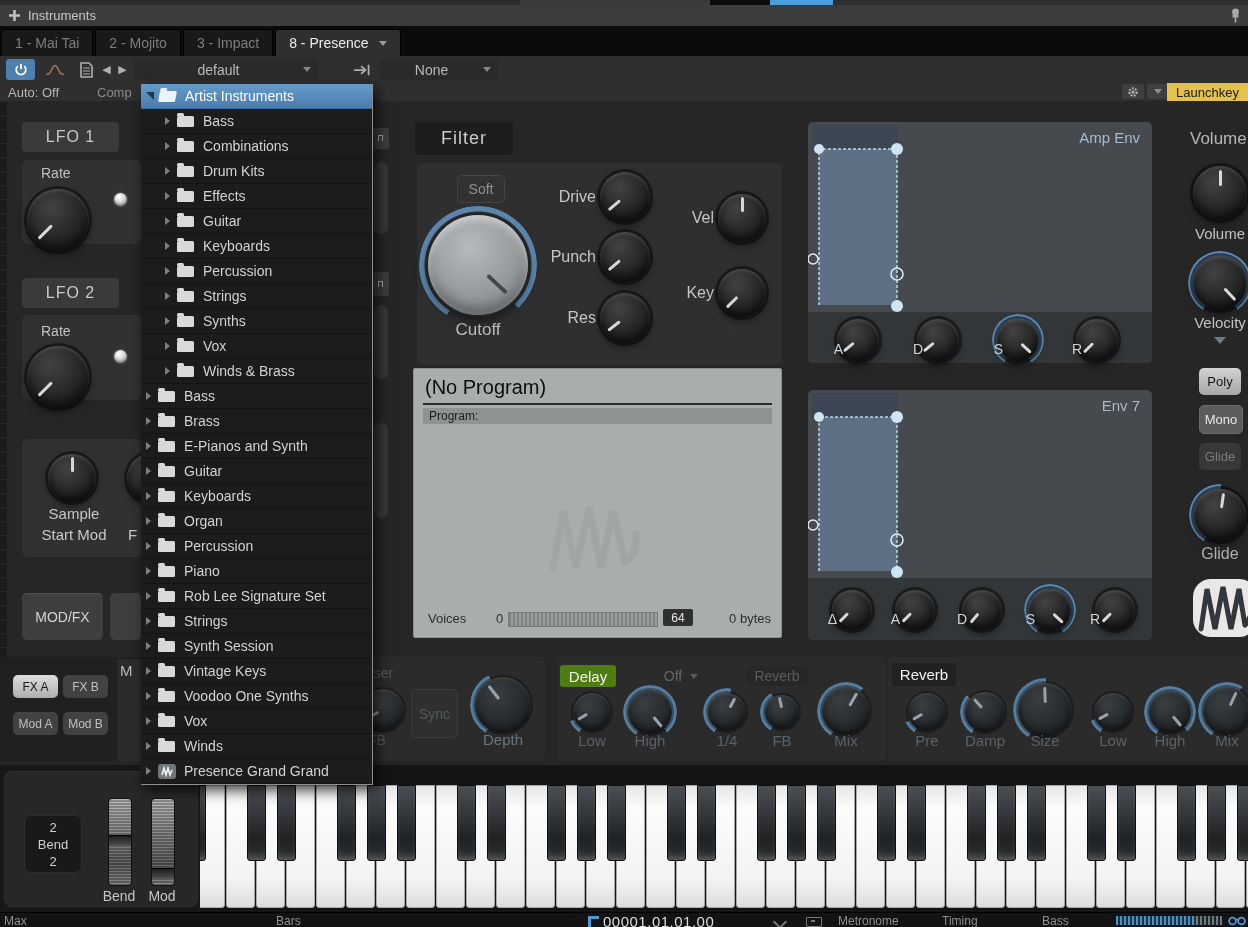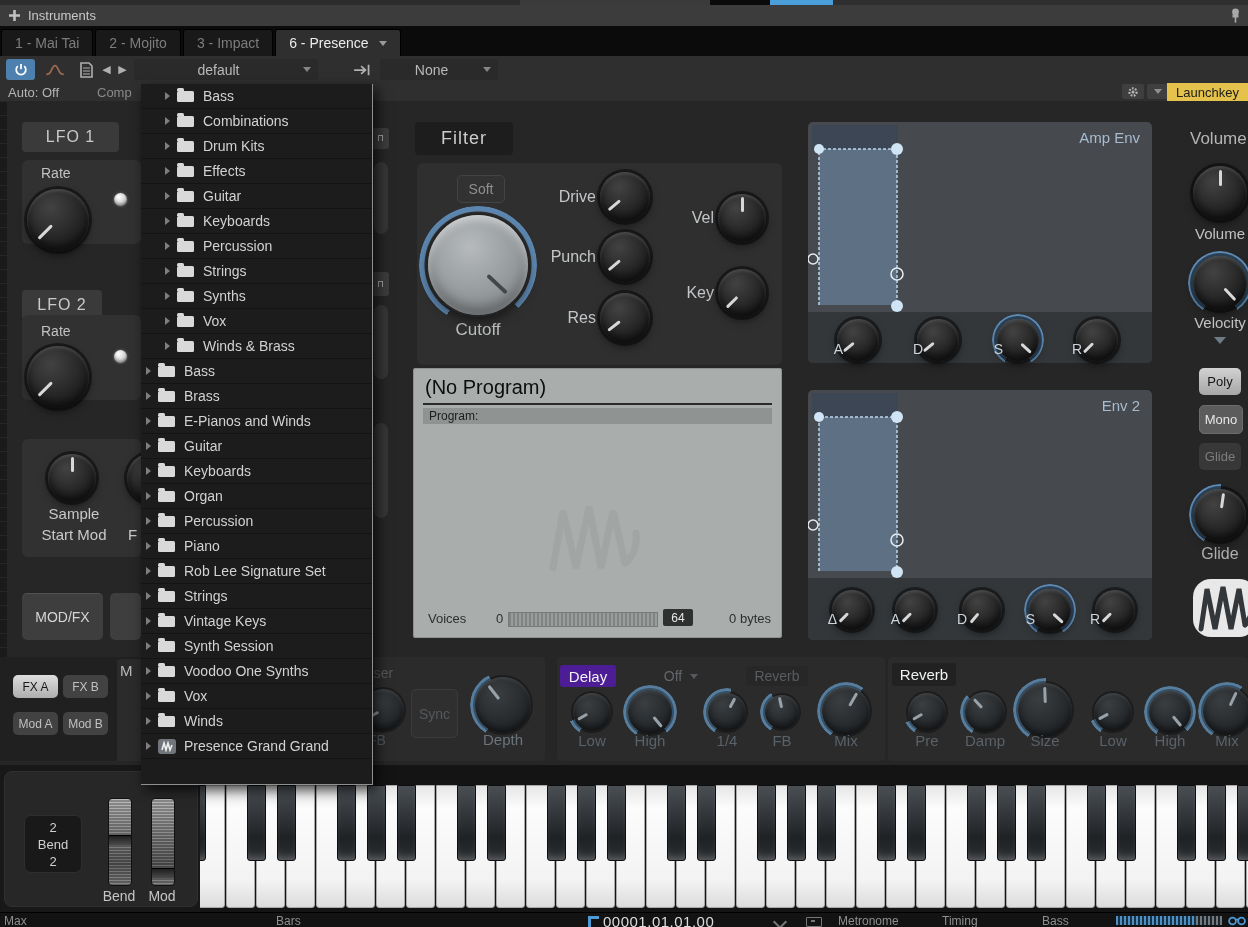--- a/index.html
+++ b/index.html
@@ -109,21 +109,21 @@
       <div class="tab">
         <span>1 - Mai Tai</span>
       </div>
       <div class="tab">
         <span>2 - Mojito</span>
       </div>
       <div class="tab">
         <span>3 - Impact</span>
       </div>
       <div class="tab active">
-        <span>6 - Presence</span>
+        <span>8 - Presence</span>
         <span class="caret"></span>
       </div>
     </div>
 
   <div id="toolbar">
     <div class="tbtn" style="left:6px;width:29px;background:#4d80ae;">
       <svg width="16" height="16" viewBox="0 0 20 20">
         <path d="M10,2.5 L10,9" stroke="#fff" stroke-width="2.2" fill="none"></path>
         <path d="M6,5.2 a6,6 0 1 0 8,0" stroke="#fff" stroke-width="2.2" fill="none"></path>
       </svg>
@@ -173,21 +173,21 @@
 
   <div id="plugin">
 
     <div class="abs" style="left:0;top:0;width:7px;height:560px;background:repeating-linear-gradient(180deg,#262626 0 1px,#1a1a1a 1px 14px);"></div>
 
     <div class="chip" style="left:22px;top:21px;width:97px;height:30px;font-size:16px;letter-spacing:1px;">LFO 1</div>
     <div class="panel" style="left:22px;top:59px;width:119px;height:84px;"></div>
     <div class="lbl" style="left:41px;top:64px;font-size:14px;color:#c2c2c2;">Rate</div>
     <div class="led" style="left:114px;top:92px;"></div>
 
-    <div class="chip" style="left:22px;top:177px;width:80px;height:30px;font-size:16px;letter-spacing:1px;margin-top:12px;">LFO 2</div>
+    <div class="chip" style="left:22px;top:177px;width:97px;height:30px;font-size:16px;letter-spacing:1px;">LFO 2</div>
     <div class="panel" style="left:22px;top:214px;width:119px;height:85px;"></div>
     <div class="lbl" style="left:41px;top:222px;font-size:14px;color:#c2c2c2;">Rate</div>
     <div class="led" style="left:114px;top:249px;"></div>
 
     <div class="abs" style="left:372px;top:27px;width:17px;height:21px;background:#3c3c3c;border-radius:3px;color:#bdbdbd;font-size:9px;text-align:center;line-height:21px;">⊓</div>
     <div class="abs" style="left:374px;top:61px;width:14px;height:72px;background:#363636;border-radius:7px;"></div>
     <div class="abs" style="left:372px;top:171px;width:17px;height:24px;background:#3c3c3c;border-radius:3px;color:#bdbdbd;font-size:9px;text-align:center;line-height:24px;">⊓</div>
     <div class="abs" style="left:374px;top:204px;width:14px;height:74px;background:#363636;border-radius:7px;"></div>
     <div class="abs" style="left:374px;top:322px;width:14px;height:95px;background:#363636;border-radius:7px;"></div>
 
@@ -270,21 +270,21 @@
         <path d="M11,183 L11,27 L89,27 L89,183" stroke="#bcd6ec" stroke-width="1.5" fill="none" stroke-dasharray="3 2"></path>
         <circle cx="11" cy="27" r="5" fill="#cfe4f4"></circle>
           <circle cx="89" cy="27" r="6" fill="#cfe4f4"></circle>
         <circle cx="89" cy="184" r="6" fill="#cfe4f4"></circle>
         <circle cx="5" cy="137" r="5" fill="none" stroke="#e8eef4" stroke-width="1.5"></circle>
         <circle cx="89" cy="152" r="6" fill="none" stroke="#e8eef4" stroke-width="1.5"></circle>
       </svg>
     </div>
 
     <div class="envpanel" style="top:289px;height:250px;">
-      <div class="envtitle">Env 2</div>
+      <div class="envtitle">Env 7</div>
       <div class="envknobs" style="height:62px;"></div>
       <svg class="abs" style="left:0;top:0;" width="344" height="188">
         <rect x="4" y="3" width="86" height="24" fill="#3d4654"></rect>
         <polygon points="11,27 89,27 89,181 11,181" fill="rgba(125,160,200,0.45)"></polygon>
         <path d="M11,181 L11,27 L89,27 L89,181" stroke="#bcd6ec" stroke-width="1.5" fill="none" stroke-dasharray="3 2"></path>
         <circle cx="11" cy="27" r="5" fill="#cfe4f4"></circle>
           <circle cx="89" cy="27" r="6" fill="#cfe4f4"></circle>
         <circle cx="89" cy="182" r="6" fill="#cfe4f4"></circle>
         <circle cx="5" cy="135" r="5" fill="none" stroke="#e8eef4" stroke-width="1.5"></circle>
         <circle cx="89" cy="150" r="6" fill="none" stroke="#e8eef4" stroke-width="1.5"></circle>
@@ -305,21 +305,21 @@
         </svg>
     </div>
 
     <div class="abs" style="left:345px;top:556px;width:200px;height:104px;background:#2b2b2b;border-radius:4px;"></div>
     <div class="lbl" style="left:366px;top:564px;font-size:14px;color:#54585b;">aser</div>
     <div class="lbl" style="left:368px;top:631px;font-size:14px;color:#4f565c;">FB</div>
     <div class="btn" style="left:411px;top:588px;width:45px;height:47px;background:#2f2f2f;border:1px solid #3b3b3b;color:#55595d;font-size:14px;">Sync</div>
     <div class="lbl" style="left:473px;top:630px;width:60px;text-align:center;font-size:15px;color:#6b737b;">Depth</div>
 
     <div class="abs" style="left:557px;top:556px;width:328px;height:104px;background:#2b2b2b;border-radius:4px;"></div>
-    <div class="abs" style="left:560px;top:564px;width:56px;height:22px;background:#4c1d95;border-radius:3px;display:flex;align-items:center;justify-content:center;font-size:15px;color:#f2f2f2;">Delay</div>
+    <div class="abs" style="left:560px;top:564px;width:56px;height:22px;background:#4d7c0f;border-radius:3px;display:flex;align-items:center;justify-content:center;font-size:15px;color:#f2f2f2;">Delay</div>
     <div class="abs" style="left:648px;top:565px;width:66px;height:20px;display:flex;align-items:center;justify-content:center;gap:8px;font-size:14px;color:#62666b;">
       <span>Off</span>
       <span class="caret" style="border-top-color:#55595d;"></span>
     </div>
     <div class="abs" style="left:746px;top:565px;width:62px;height:20px;background:#272727;border-radius:3px;display:flex;align-items:center;justify-content:center;font-size:14px;color:#595d61;">Reverb</div>
 
     <div class="abs" style="left:888px;top:556px;width:360px;height:104px;background:#2b2b2b;border-radius:4px;"></div>
     <div class="abs" style="left:892px;top:562px;width:64px;height:23px;background:#212121;border-radius:3px;display:flex;align-items:center;justify-content:center;font-size:15px;color:#eff1f2;">Reverb</div>
   <div class="dial" style="left: 27px; top: 88px; width: 62px; height: 62px;">
         <div class="dbody">
@@ -705,20 +705,25 @@
     <div class="abs" style="left:1116px;top:3px;width:80px;height:9px;background:repeating-linear-gradient(90deg,#4e8fc4 0 2px,#173145 2px 4px);"></div>
     <div class="abs" style="left:1196px;top:3px;width:26px;height:9px;background:repeating-linear-gradient(90deg,#6f7a82 0 2px,#20252a 2px 4px);"></div>
     <svg class="abs" style="left:1228px;top:2px;" width="18" height="11">
       <circle cx="4.5" cy="6" r="3.4" fill="none" stroke="#4d9ad6" stroke-width="1.8"></circle>
       <circle cx="13.5" cy="6" r="3.4" fill="none" stroke="#4d9ad6" stroke-width="1.8"></circle>
       <path d="M7.9,5 Q9,3.5 10.1,5" stroke="#4d9ad6" stroke-width="1.4" fill="none"></path>
     </svg>
   </div>
 
   <div id="browser">
+      <div class="brow sel" style="padding-left: 5px;">
+        <span class="triexp"></span>
+        <span class="folder open"></span>
+        <span>Artist Instruments</span>
+      </div>
       <div class="brow" style="padding-left: 24px;">
         <span class="tri"></span>
         <span class="folder"></span>
         <span>Bass</span>
       </div>
       <div class="brow" style="padding-left: 24px;">
         <span class="tri"></span>
         <span class="folder"></span>
         <span>Combinations</span>
       </div>
@@ -773,21 +778,21 @@
         <span>Bass</span>
       </div>
       <div class="brow" style="padding-left: 5px;">
         <span class="tri"></span>
         <span class="folder"></span>
         <span>Brass</span>
       </div>
       <div class="brow" style="padding-left: 5px;">
         <span class="tri"></span>
         <span class="folder"></span>
-        <span>E-Pianos and Winds</span>
+        <span>E-Pianos and Synth</span>
       </div>
       <div class="brow" style="padding-left: 5px;">
         <span class="tri"></span>
         <span class="folder"></span>
         <span>Guitar</span>
       </div>
       <div class="brow" style="padding-left: 5px;">
         <span class="tri"></span>
         <span class="folder"></span>
         <span>Keyboards</span>
@@ -813,26 +818,26 @@
         <span>Rob Lee Signature Set</span>
       </div>
       <div class="brow" style="padding-left: 5px;">
         <span class="tri"></span>
         <span class="folder"></span>
         <span>Strings</span>
       </div>
       <div class="brow" style="padding-left: 5px;">
         <span class="tri"></span>
         <span class="folder"></span>
+        <span>Synth Session</span>
+      </div>
+      <div class="brow" style="padding-left: 5px;">
+        <span class="tri"></span>
+        <span class="folder"></span>
         <span>Vintage Keys</span>
-      </div>
-      <div class="brow" style="padding-left: 5px;">
-        <span class="tri"></span>
-        <span class="folder"></span>
-        <span>Synth Session</span>
       </div>
       <div class="brow" style="padding-left: 5px;">
         <span class="tri"></span>
         <span class="folder"></span>
         <span>Voodoo One Synths</span>
       </div>
       <div class="brow" style="padding-left: 5px;">
         <span class="tri"></span>
         <span class="folder"></span>
         <span>Vox</span>

